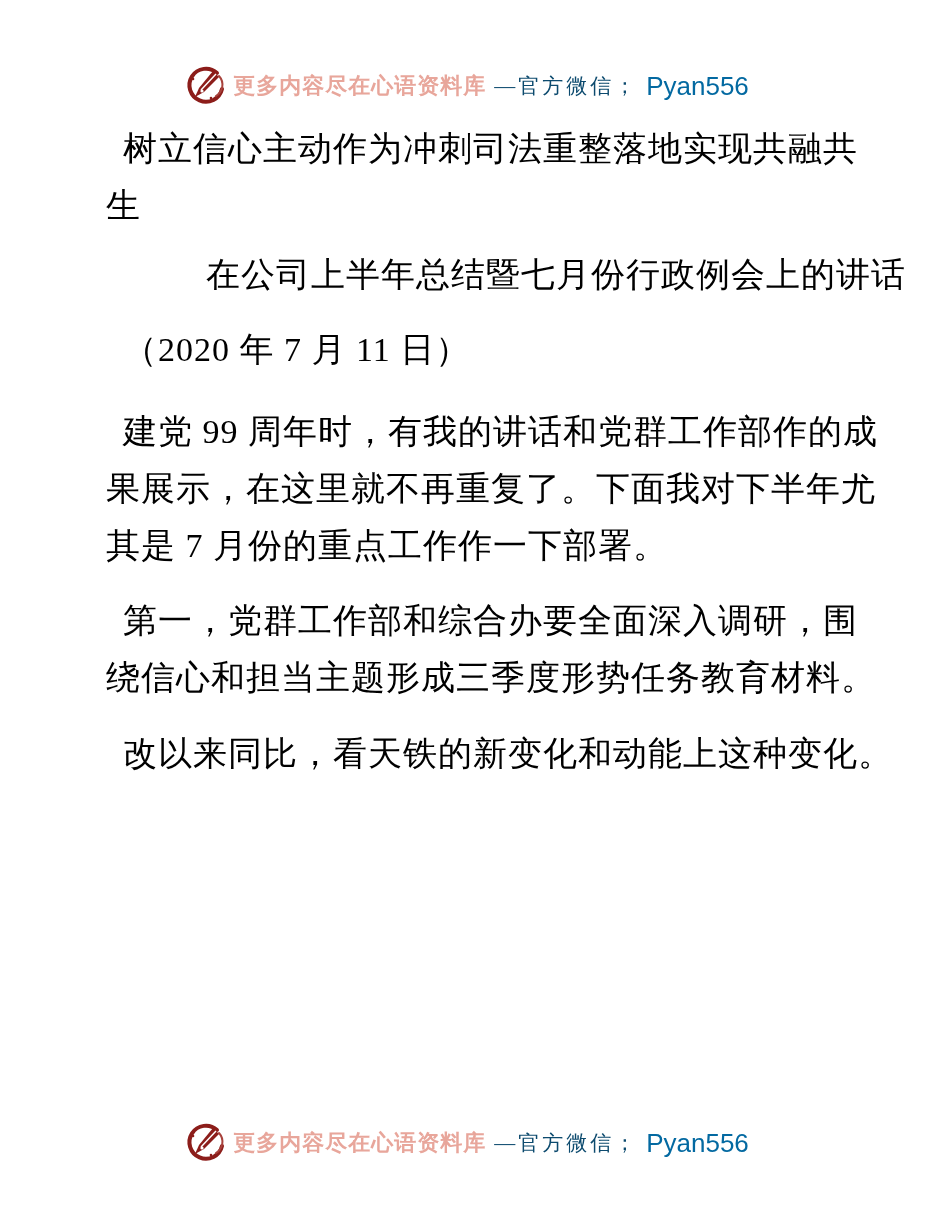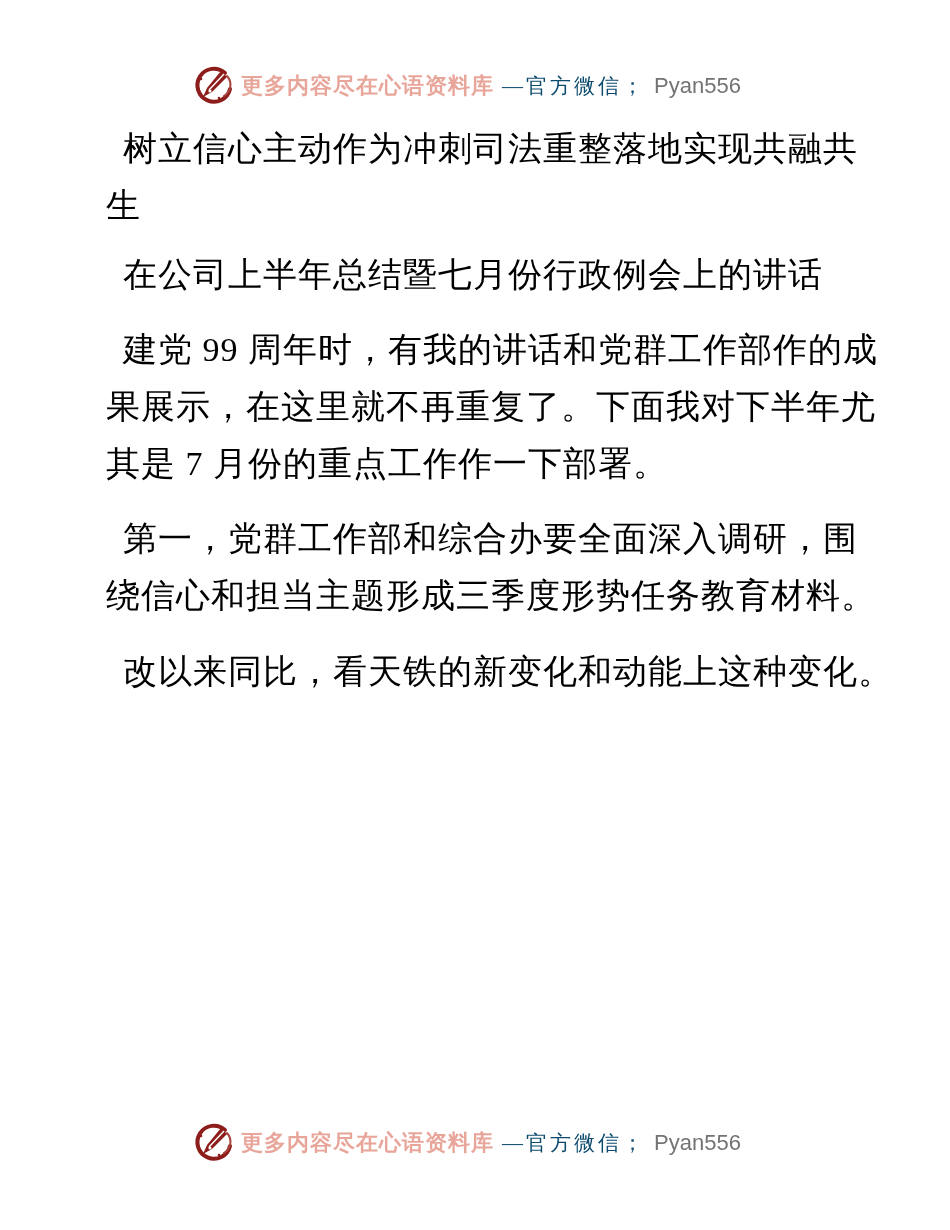--- a/index.html
+++ b/index.html
@@ -38,42 +38,42 @@
     white-space: nowrap;
   }
   .wm-gray {
     font-size: 21px;
     color: #0c4a6e;
     letter-spacing: 3px;
     white-space: nowrap;
   }
   .wm-id {
     font-family: "Liberation Sans", "DejaVu Sans", sans-serif;
-    font-size: 22px;
-    color: #737373;
+    font-size: 26px;
+    color: #0369a1;
     white-space: nowrap;
   }
   
   .content {
     position: absolute;
     top: 120px;
     left: 106px;
     width: 800px;
   }
   .para { margin: 0; padding: 0; }
   .line {
     display: block;
     font-size: 34px;
     line-height: 57px;
     letter-spacing: 1px;
     white-space: nowrap;
   }
   .para .line:first-child { text-indent: 17px; }
   .para-title    { margin-bottom: 12px; }
-  .para-subtitle { margin-bottom: 18px; }
+  .para-subtitle { margin-bottom: 18px; text-align: right; }
   .para-author   { margin-bottom: 13px; }
   .para-date     { margin-bottom: 25px; }
   .para-body1    { margin-bottom: 18px; }
   .para-body2    { margin-bottom: 19px; }
   .para-body3    { margin-bottom: 0; }
 </style>
 </head>
 <body>
 
 <div class="page">
@@ -98,20 +98,23 @@
     <p class="para para-title">
       <span class="line">树立信心主动作为冲刺司法重整落地实现共融共</span>
       <span class="line">生</span>
     </p>
 
     <p class="para para-subtitle">
       <span class="line">在公司上半年总结暨七月份行政例会上的讲话</span>
     </p>
 
 
+    <p class="para para-date">
+      <span class="line">（2020 年 7 月 11 日）</span>
+    </p>
 
     <p class="para para-body1">
       <span class="line">建党 99 周年时，有我的讲话和党群工作部作的成</span>
       <span class="line">果展示，在这里就不再重复了。下面我对下半年尤</span>
       <span class="line">其是 7 月份的重点工作作一下部署。</span>
     </p>
 
     <p class="para para-body2">
       <span class="line">第一，党群工作部和综合办要全面深入调研，围</span>
       <span class="line">绕信心和担当主题形成三季度形势任务教育材料。</span>

